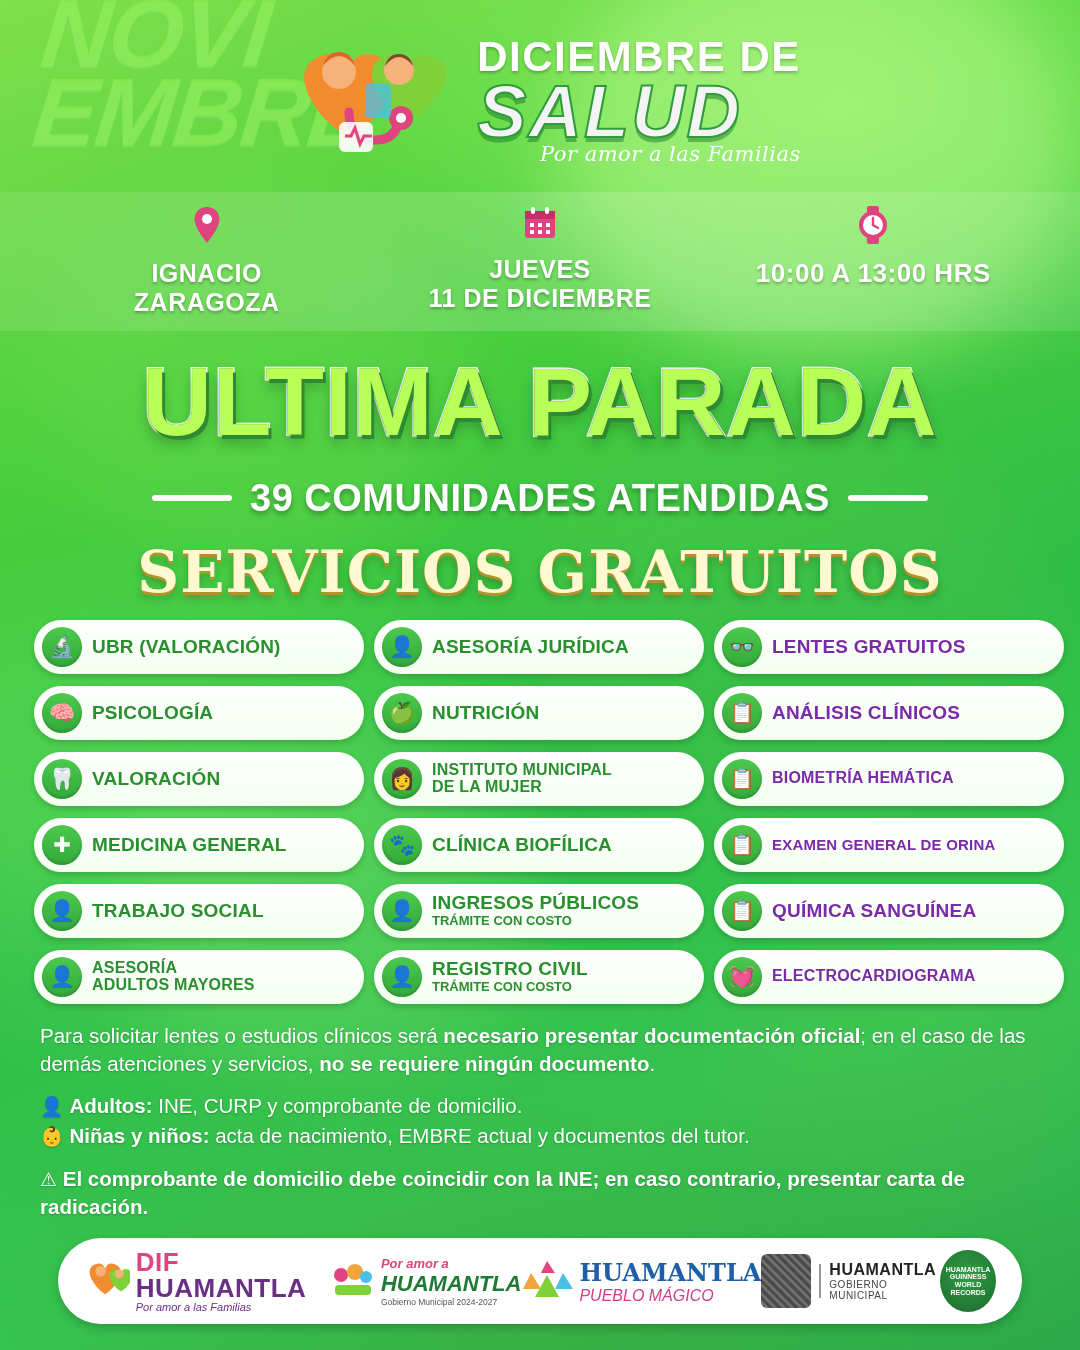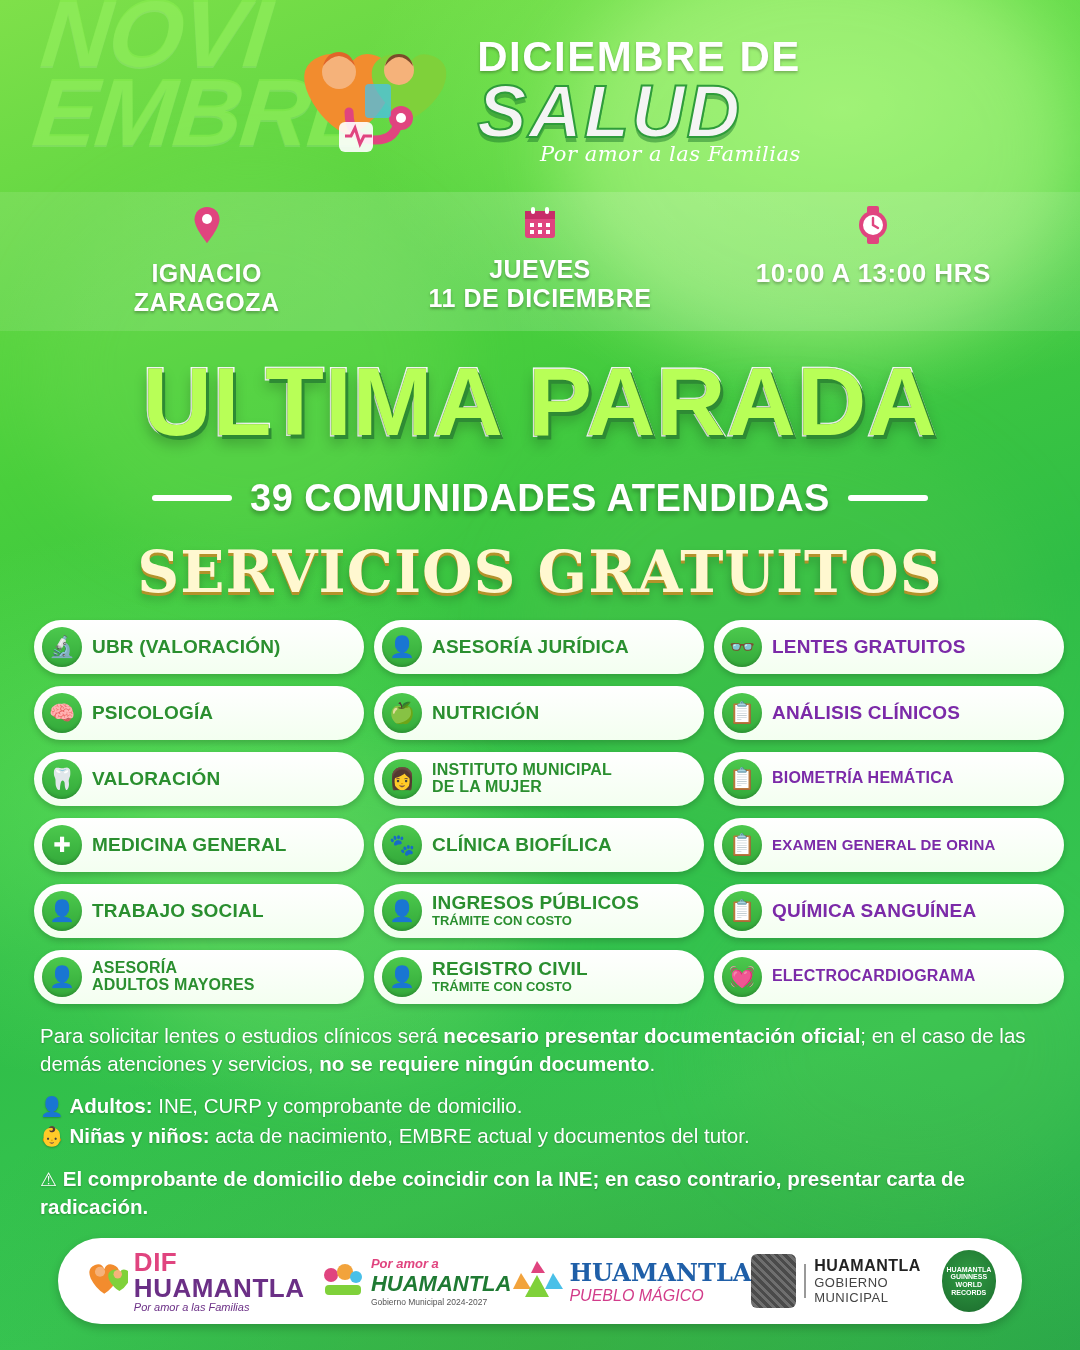--- a/index.html
+++ b/index.html
@@ -187,21 +187,21 @@
   .flogo .t1 .org { color: #e0447f; }
   .flogo .t2 { font-size: 11px; color: #6b2f86; font-style: italic; }
   .f2 .a { font-size: 13px; color: #e0447f; font-style: italic; font-weight: 700; }
   .f2 .b { font-size: 22px; font-weight: 900; color: #1f7a33; font-style: italic; }
   .f2 .c { font-size: 8.5px; color: #555; }
   .f3 .b { font-size: 24px; font-weight: 900; color: #1f5fa8; font-family: "DejaVu Serif", serif; }
   .f3 .c { font-size: 16px; color: #d23c8a; font-style: italic; }
   .f4 { display: flex; align-items: center; gap: 8px; }
   .f4 .bar { width: 2px; height: 34px; background: #999; }
   .f4 .b { font-size: 16px; font-weight: 900; color: #222; letter-spacing: .5px; }
-  .f4 .c { font-size: 13px; color: #444; letter-spacing: .5px; }
+  .f4 .c { font-size: 10px; color: #444; letter-spacing: .5px; }
   .seal {
     width: 62px; height: 62px; border-radius: 50%;
     background: radial-gradient(circle at 50% 40%, #2f9c43, #1c6b2d);
     color: #fff; font-size: 7px; font-weight: 800;
     display: flex; align-items: center; justify-content: center; text-align: center;
     line-height: 1.1; padding: 5px;
   }
   .crest {
     width: 54px; height: 54px; border-radius: 6px;
     background: repeating-linear-gradient(45deg, #2b2b2b 0 3px, #555 3px 6px);

